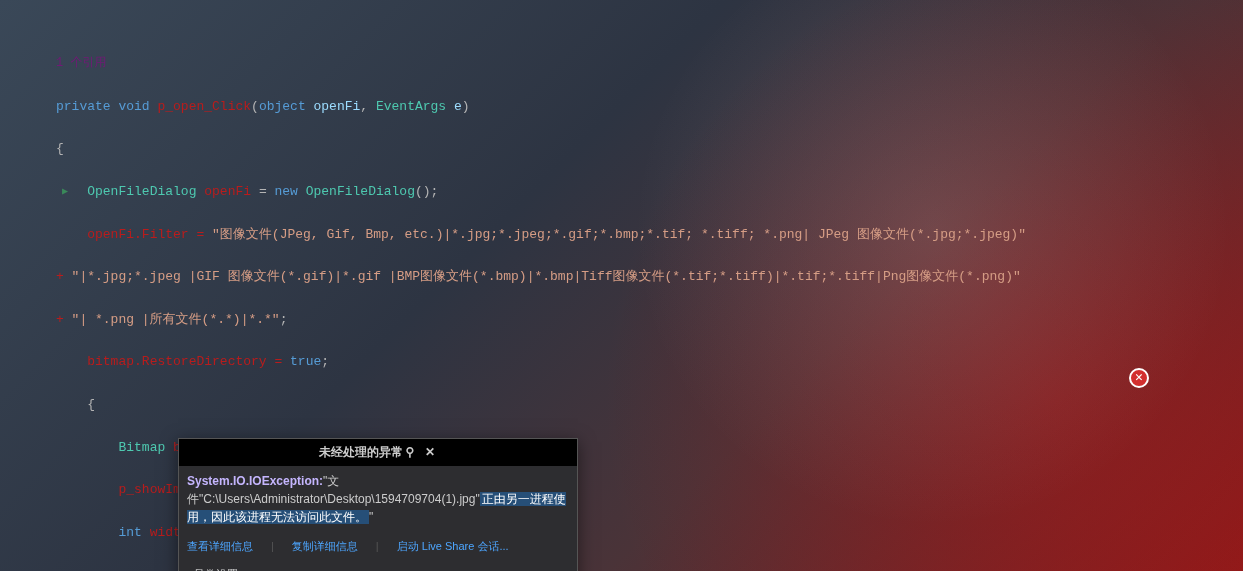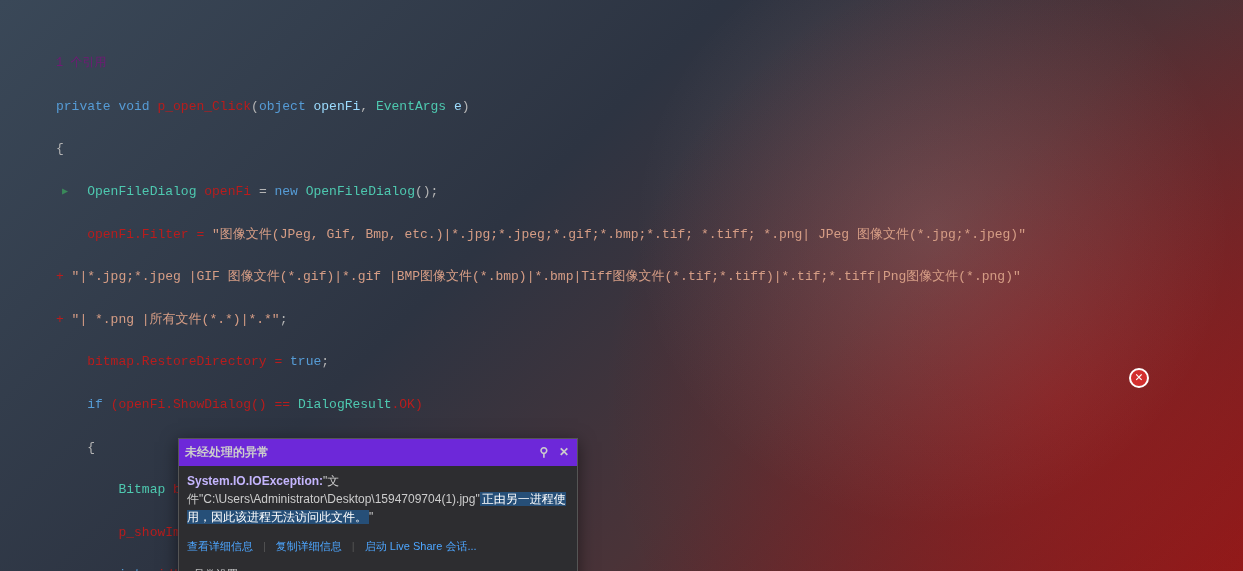--- a/index.html
+++ b/index.html
@@ -58,24 +58,24 @@
   width: 400px;
   background: #2d2d30;
   border: 1px solid #555;
   box-shadow: 0 4px 16px rgba(0,0,0,0.5);
   font-family: 'Microsoft YaHei', sans-serif;
   font-size: 12px;
   color: #ccc;
 }
 .popup-title {
   display: flex;
-  justify-content: space-between;
+  justify-content: center;
   align-items: center;
   padding: 3px 6px;
-  background: #6d28d9;
+  background: #000000;
   font-weight: bold;
 }
 .popup-title-right { display: flex; gap: 6px; }
 .popup-pin, .popup-close {
   cursor: pointer;
   width: 14px;
   text-align: center;
   color: #ccc;
 }
 .popup-body {
@@ -84,21 +84,21 @@
 }
 .popup-body b { color: #c4b5fd; margin-top: 12px; }
 .popup-link-sel {
   background: #264f78;
   color: #fff;
   padding: 0 2px;
 }
 .popup-links {
   padding: 4px 8px;
   display: flex;
-  gap: 10px;
+  gap: 18px;
   font-size: 11px;
 }
 .popup-links a {
   color: #4da6ff;
   text-decoration: none;
   cursor: pointer;
 }
 .popup-expand {
   padding: 2px 8px 6px;
   font-size: 11px;
@@ -114,21 +114,20 @@
 
 <div class="editor">
 <div class="line ref">1 个引用</div>
 <div class="line"><span class="kw">private</span> <span class="kw">void</span> <span class="id">p_open_Click</span><span class="punct">(</span><span class="kw">object</span> <span class="param">openFi</span><span class="punct">,</span> <span class="type">EventArgs</span> <span class="param">e</span><span class="punct">)</span></div>
 <div class="line punct">{</div>
 <div class="line"><span style="position:absolute;left:62px;color:#3a8a5a;font-size:10px;">▶</span>    <span class="type">OpenFileDialog</span> <span class="id">openFi</span> <span class="punct">=</span> <span class="kw">new</span> <span class="type">OpenFileDialog</span><span class="punct">();</span></div>
 <div class="line">    <span class="id">openFi.Filter = </span><span class="str">"图像文件(JPeg, Gif, Bmp, etc.)|*.jpg;*.jpeg;*.gif;*.bmp;*.tif; *.tiff; *.png| JPeg 图像文件(*.jpg;*.jpeg)"</span></div>
 <div class="line"><span class="id">+ </span><span class="str">"|*.jpg;*.jpeg |GIF 图像文件(*.gif)|*.gif |BMP图像文件(*.bmp)|*.bmp|Tiff图像文件(*.tif;*.tiff)|*.tif;*.tiff|Png图像文件(*.png)"</span></div>
 <div class="line"><span class="id">+ </span><span class="str">"| *.png |所有文件(*.*)|*.*"</span><span class="punct">;</span></div>
 <div class="line">    <span class="id">bitmap.RestoreDirectory = </span><span class="kw">true</span><span class="punct">;</span></div>
-<div class="line">    <span class="kw">if</span><span class="id"> (openFi.ShowDialog() == </span><span class="type">DialogResult</span><span class="id">.OK)</span></div>
 <div class="line">    <span class="punct">{</span></div>
 <div class="line">        <span class="type">Bitmap</span><span class="id"> bitmap = </span><span class="kw">new</span> <span class="type">Bitmap</span><span class="id">(openFi.FileName);</span></div>
 <div class="line">        <span class="id">p_showImg.BackgroundImage = bitmap;</span></div>
 <div class="line">        <span class="kw">int</span><span class="id"> width = bitmap.Width;</span></div>
 
 
 
 
 
 

